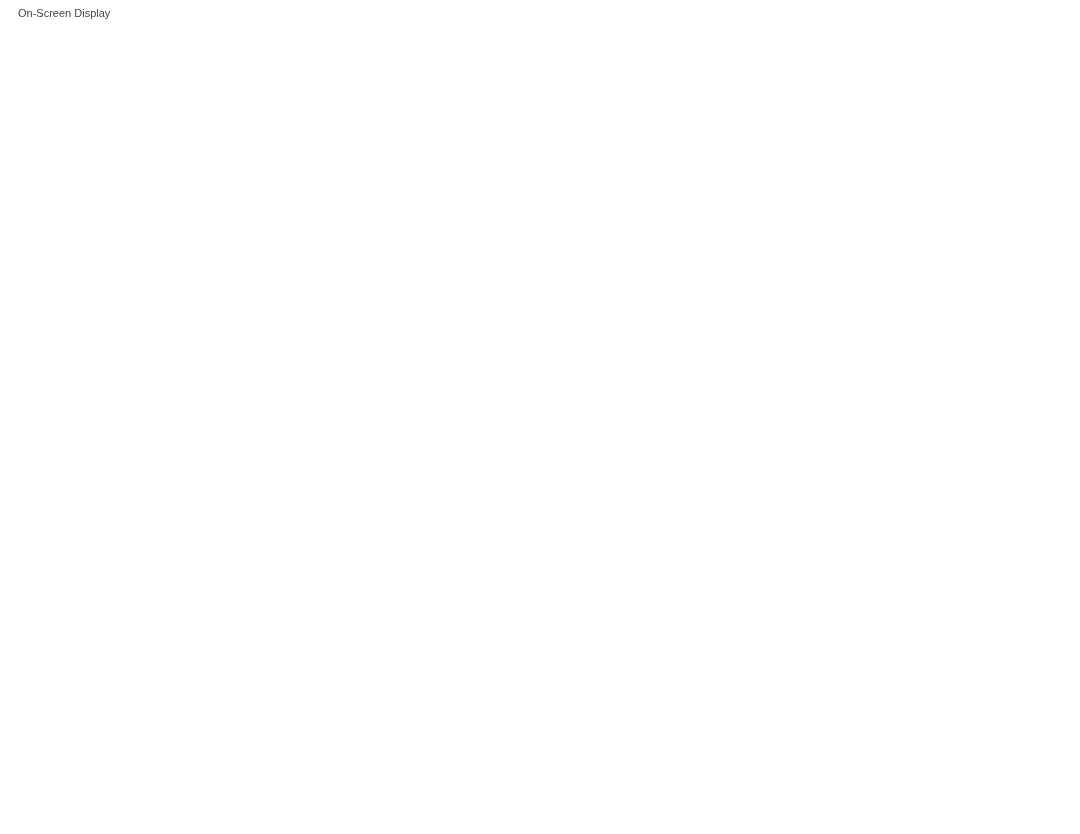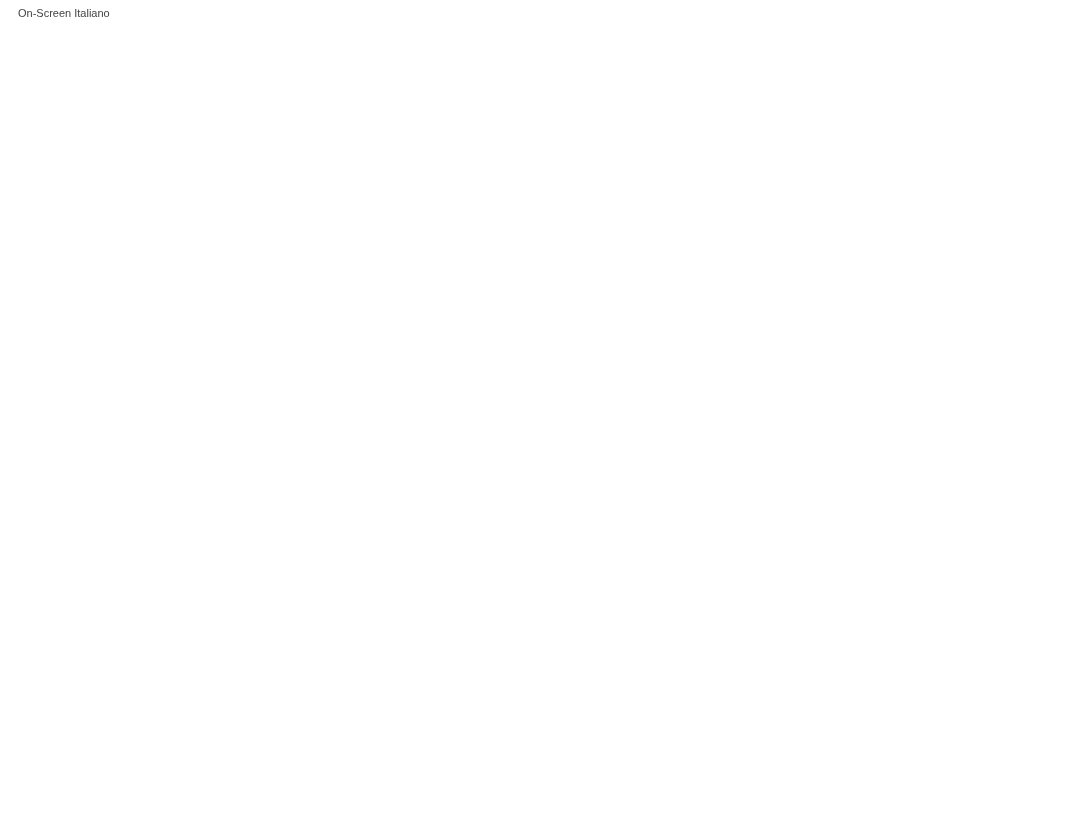--- a/index.html
+++ b/index.html
@@ -78,21 +78,21 @@
     color: #1a3a99;
   }
   .tree .lbl { position: absolute; white-space: nowrap; color:#1a3a99; }
   .tree .hline, .tree .vline { position: absolute; background:#1a3a99; }
   .tree .hline { height:1px; }
   .tree .vline { width:1px; }
 </style>
 </head>
 <body>
 
-<div class="header">On-Screen Italiano</div>
+<div class="header">On-Screen Display</div>
 
 <div class="layout">
   <div class="vbar-left"></div>
   <div class="vbar-right"></div>
 
   <div class="content">
     <hr class="top-rule">
     <div class="section-title">The OSD Tree</div>
     <div class="intro">Below is an overall view of the structure of the On-Screen Display. You can use this as a reference when you want to work your way around the different adjustments later on.</div>
 

